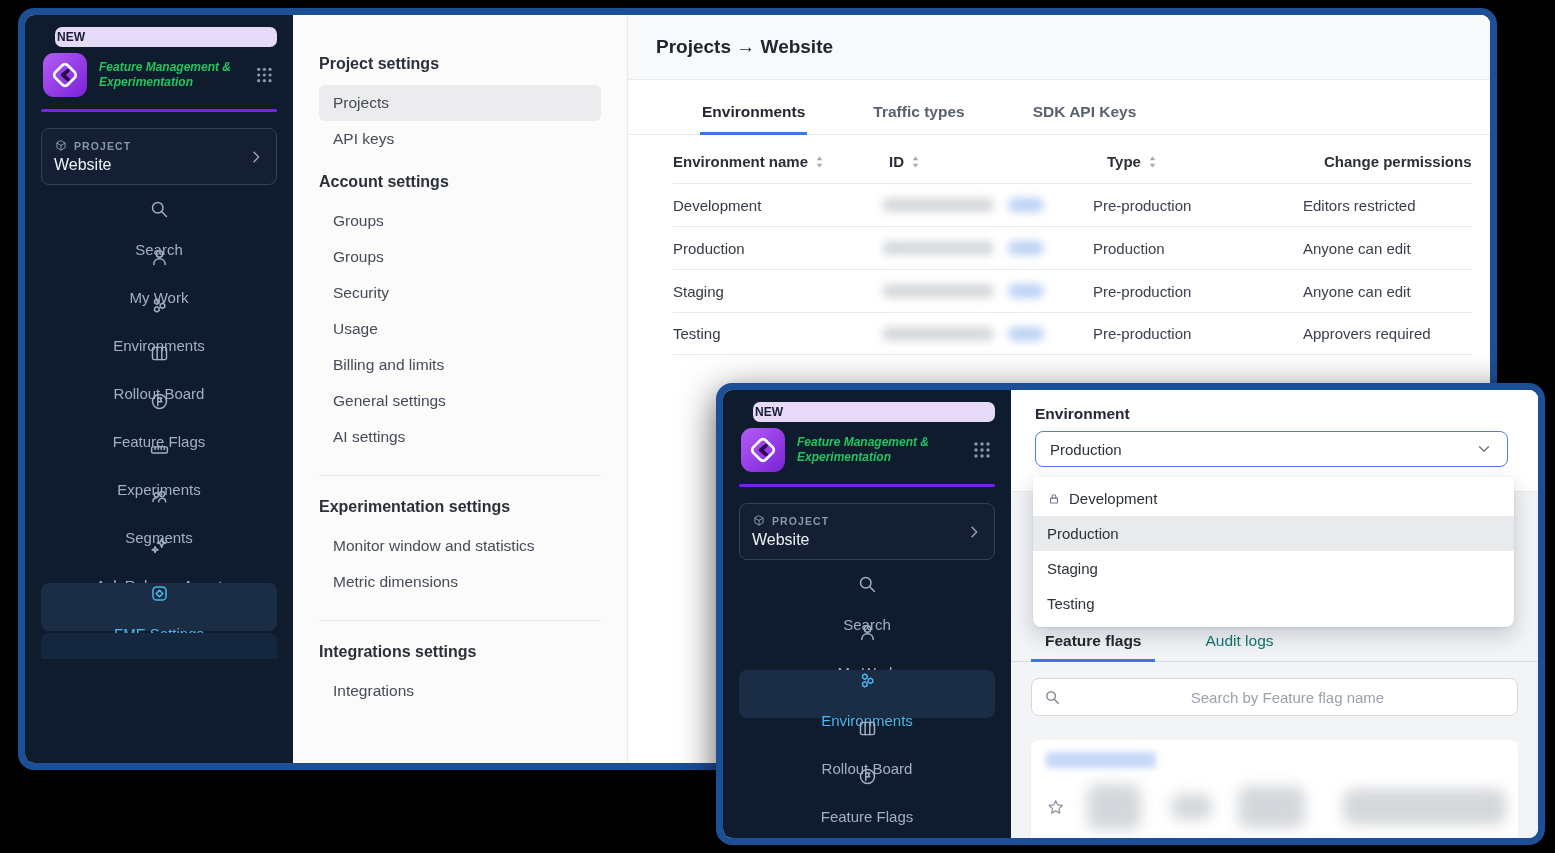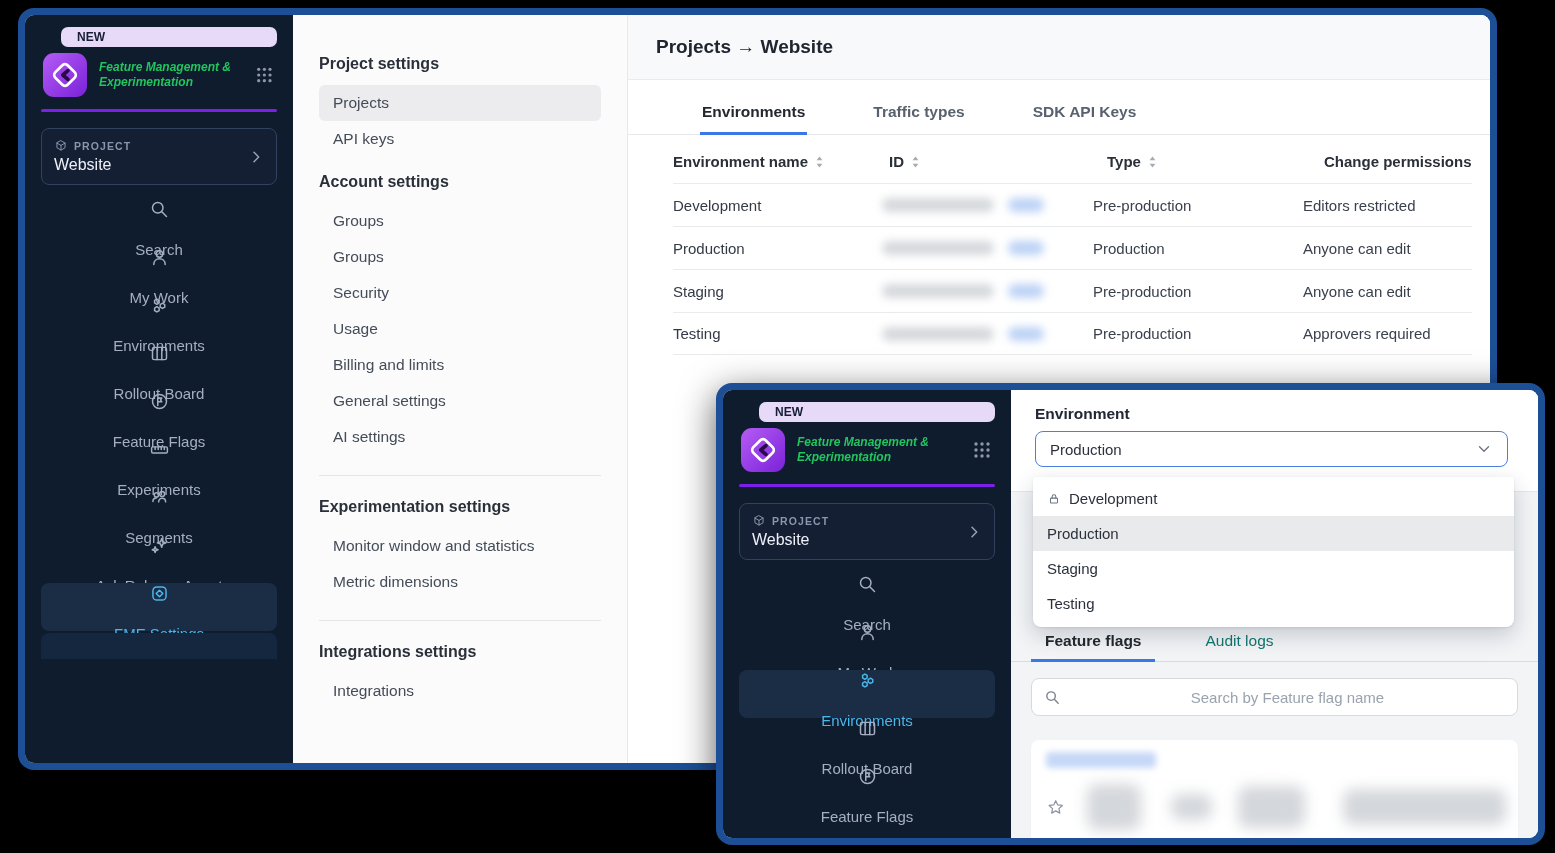--- a/index.html
+++ b/index.html
@@ -11,21 +11,21 @@
   .w-main    { left:18px; top:8px;   width:1479px; height:762px; }
   .w-overlay { left:716px; top:383px; width:829px;  height:462px; z-index:10; }
 
   
   .sidebar { background:#0e1c2e; color:#a6afc2; padding:12px 16px 0; flex-shrink:0;
              display:flex; flex-direction:column; overflow:hidden; }
   .w-main .sidebar { width:268px; }
   .w-overlay .sidebar { width:288px; }
 
   .new-badge { display:inline-block; background:#e7d9f8; color:#171d36; font-size:12px; font-weight:700;
-               padding:3px 16px; border-radius:7px; margin-left:20px; }
+               padding:3px 2px; border-radius:7px; margin-left:14px; }
   .logo-row { display:flex; align-items:center; gap:12px; margin-top:6px; padding:0 2px; }
   .logo-icon { width:44px; height:44px; flex-shrink:0; }
   .app-title { width:152px; font-size:12px; line-height:1.28; font-weight:700; color:#22c55e;font-style:italic; }
   .grid-icon { margin-left:auto; color:#8e97aa; cursor:pointer; }
   .purple-bar { height:3px; background:#7c1fe8; border-radius:2px; margin:12px 0 16px; }
 
   .project-card { border:1px solid #32425e; background:#141f33; border-radius:8px;
                   padding:10px 12px; display:flex; align-items:center; }
   .project-meta { display:flex; flex-direction:column; gap:3px; }
   .project-label-row { display:flex; align-items:center; gap:6px; color:#8b95ab; }

